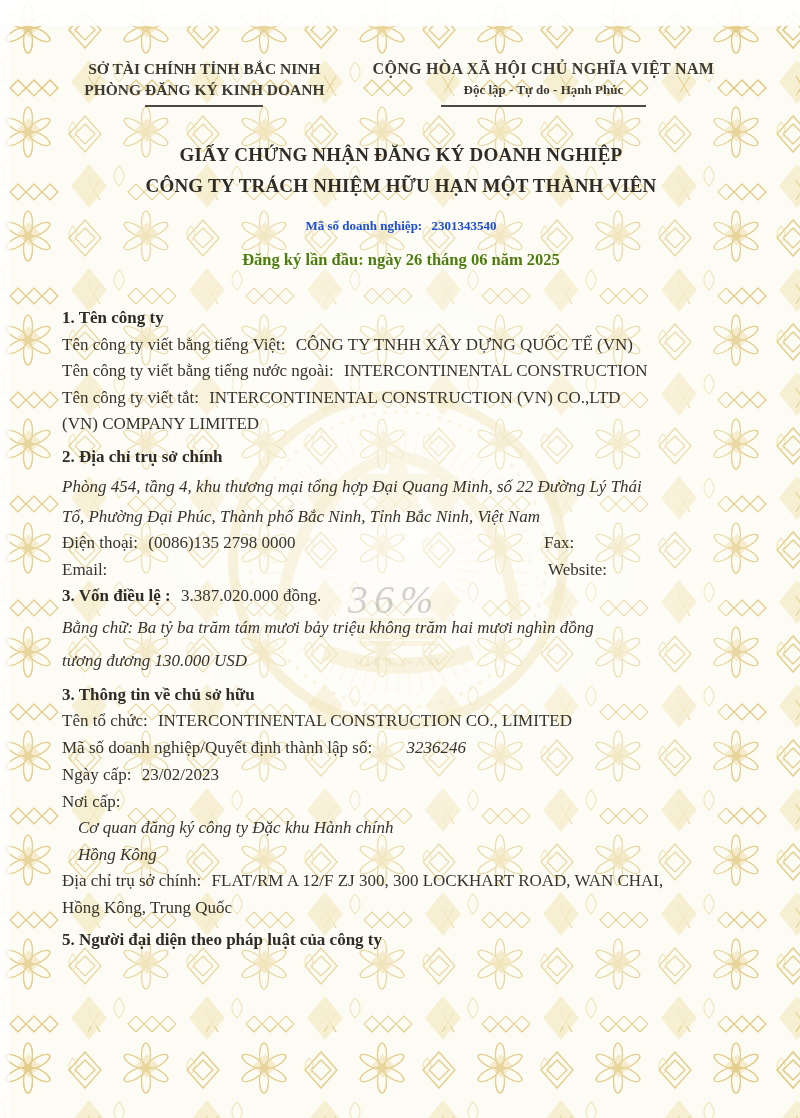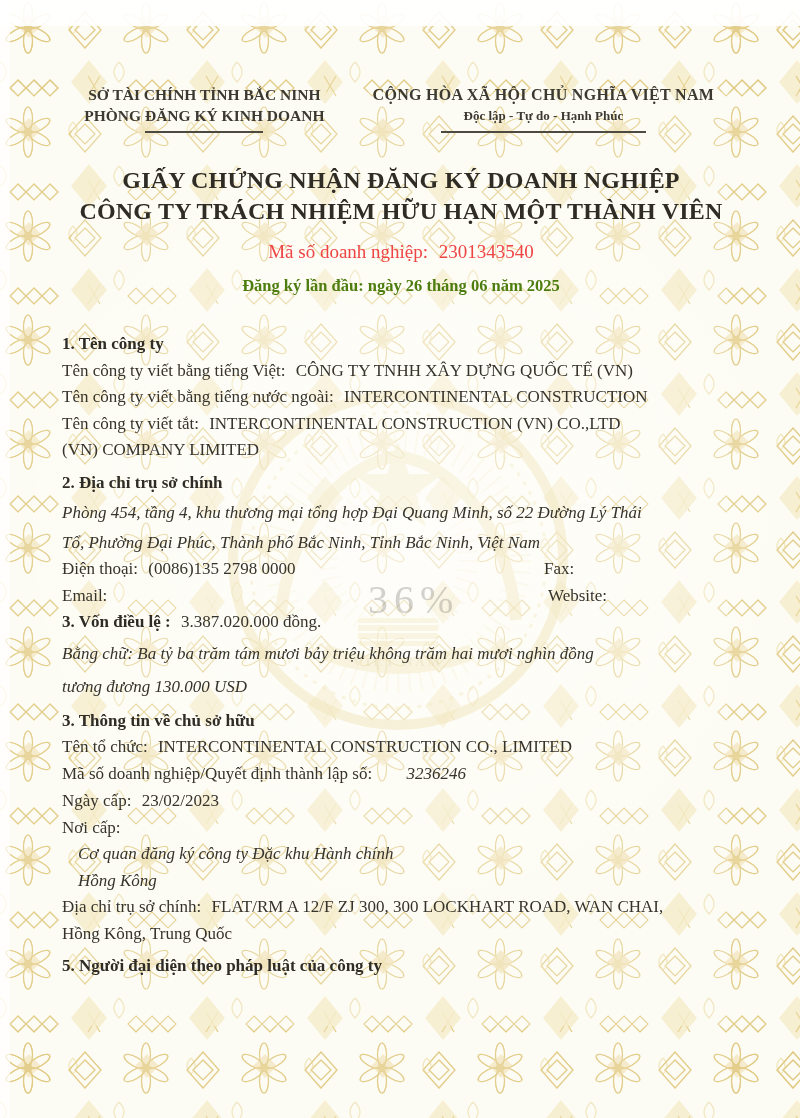--- a/index.html
+++ b/index.html
@@ -11,51 +11,51 @@
     overflow:hidden;
     font-family:"Liberation Serif","DejaVu Serif",serif;
     color:#36332b;
   }
   .bg{position:absolute;inset:0;z-index:0;}
   .content{
     position:absolute;left:62px;top:0;width:678px;z-index:2;
     font-size:17px;line-height:26.5px;
   }
   
-  .hdr{display:flex;padding-top:84px;}
+  .hdr{display:flex;padding-top:58px;}
   .hdr-left{width:42%;text-align:center;font-weight:bold;font-size:15.5px;line-height:21px;color:#3c3931;}
   .hdr-right{width:58%;text-align:center;font-weight:bold;color:#3c3931;}
   .hdr-right .l1{font-size:16px;line-height:21px;letter-spacing:.3px;}
   .hdr-right .l2{font-size:13px;line-height:21px;}
   .rule{border-bottom:2px solid #4d4a42;margin:5px auto 0;}
   .rule-l{width:118px;}
   .rule-r{width:205px;}
   
-  .title{margin-top:32px;text-align:center;font-weight:bold;font-size:24px;line-height:31px;color:#2f2c25;letter-spacing:.2px;}
-  .code-line{margin-top:12px;text-align:center;font-weight:normal;font-size:19px;color:#ef4444;}
+  .title{margin-top:32px;text-align:center;font-weight:bold;font-size:19px;line-height:31px;color:#2f2c25;letter-spacing:.2px;}
+  .code-line{margin-top:12px;text-align:center;font-weight:bold;font-size:13px;color:#1d4ed8;}
   .first-reg{margin-top:7px;text-align:center;font-weight:bold;font-size:16.5px;color:#4d7c0f;}
   
   .docbody{margin-top:32px;}
   .docbody p{margin:0;}
   .h{font-weight:bold;margin-top:6px !important;color:#2f2c25;}
   .it{}
   .val{margin-left:6px;}
   .addr{font-style:italic;line-height:27px;margin-top:3px !important;}
   .row{position:relative;}
   .fax-label{position:absolute;left:482px;top:0;}
   .web-label{position:absolute;left:486px;top:0;}
   .inwords{font-style:italic;line-height:31px;margin-top:2px !important;}
   .reg-val{margin-left:30px;font-style:italic;}
   .date-row{display:flex;margin-top:1px;flex-direction:column;}
   .date-left{width:193px;flex:none;}
   .place-label{flex:none;}
   .place-val{font-style:italic;margin-left:16px;width:400px;}
   .artifact{
-    position:absolute;left:368px;top:576px;z-index:1;
-    font-size:40px;letter-spacing:6px;
+    position:absolute;left:348px;top:576px;z-index:1;
+    font-size:40px;font-style:italic;letter-spacing:6px;
     color:rgba(125,123,115,.34);font-family:"Liberation Serif",serif;
   }
 </style>
 </head>
 <body>
 
 <div class="page">
 
   <svg class="bg" width="800" height="1118" viewBox="0 0 800 1118" xmlns="http://www.w3.org/2000/svg">
     <defs>

